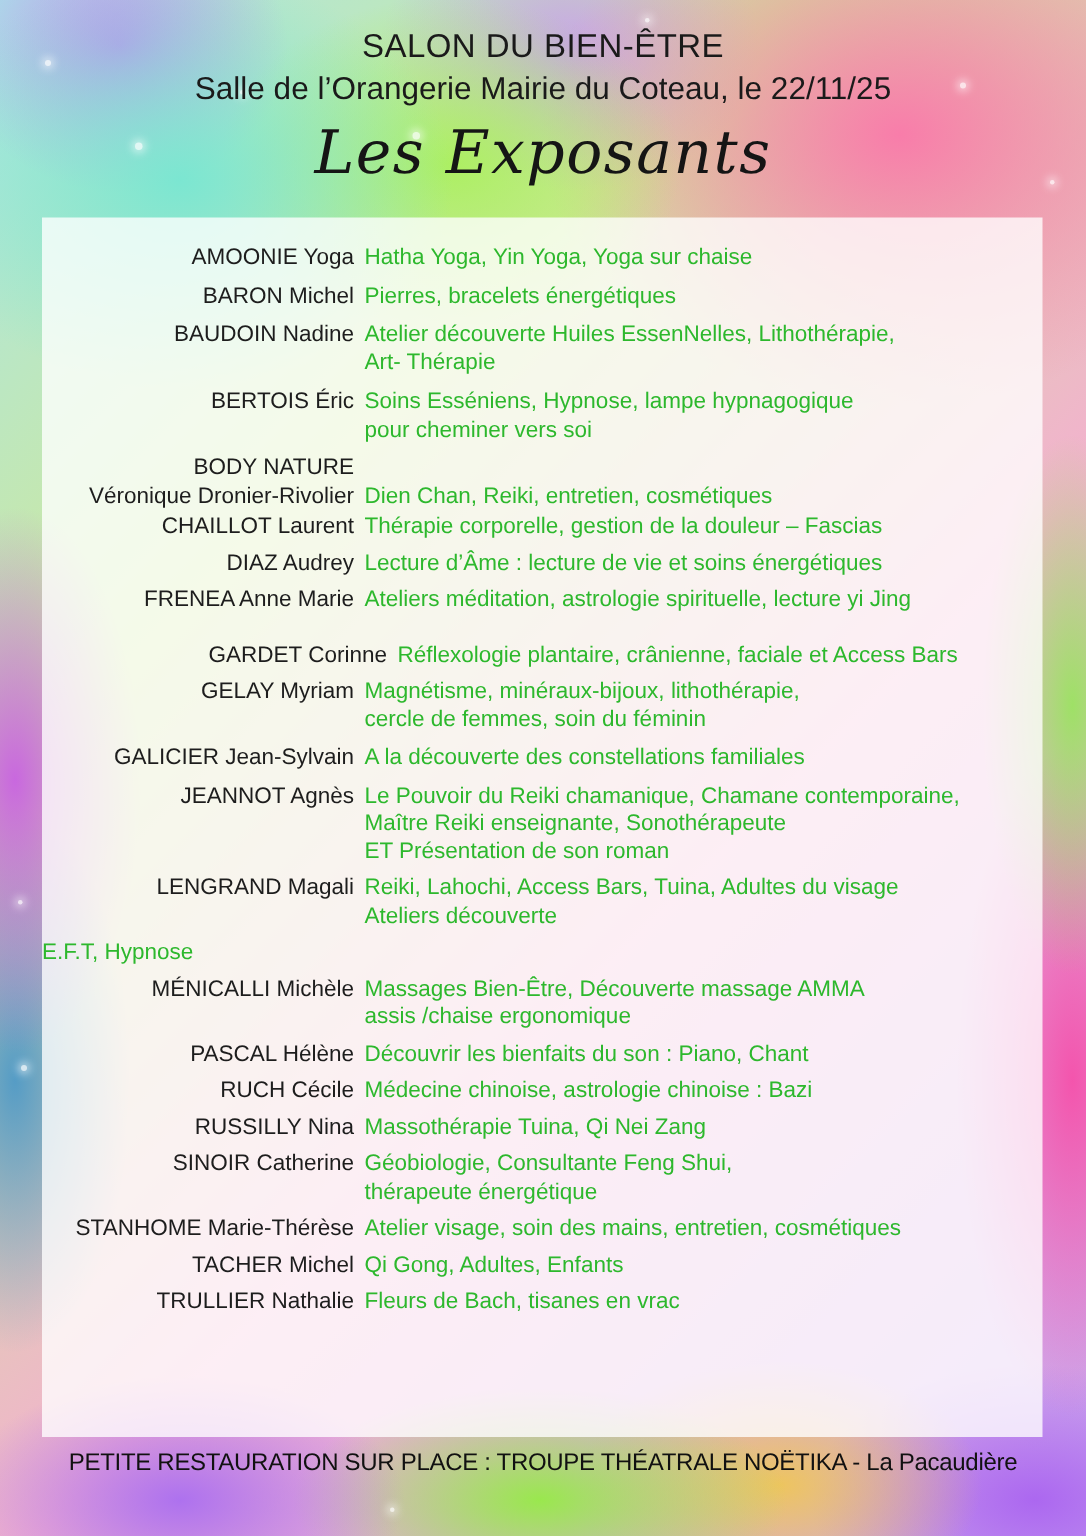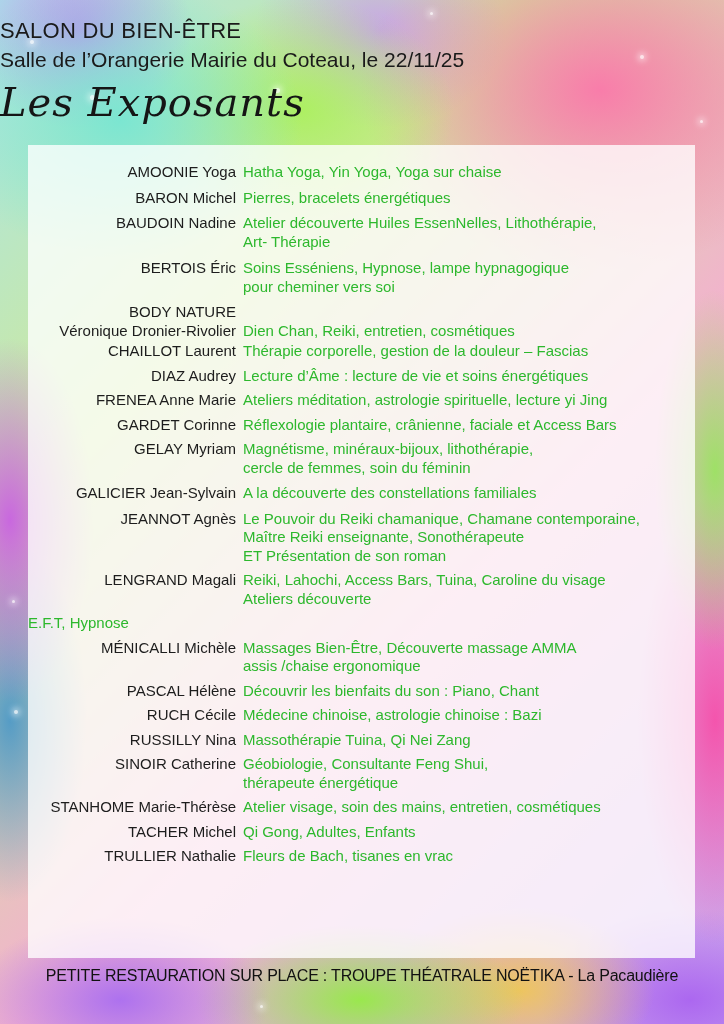--- a/index.html
+++ b/index.html
@@ -19,21 +19,21 @@
       radial-gradient(ellipse 200px 110px at 120px 1000px, rgba(170,110,240,0.95), rgba(170,110,240,0) 75%),
       radial-gradient(ellipse 220px 100px at 360px 1000px, rgba(150,235,70,0.95), rgba(150,235,70,0) 75%),
       radial-gradient(ellipse 180px 110px at 520px 990px, rgba(240,200,80,0.9), rgba(240,200,80,0) 75%),
       radial-gradient(ellipse 200px 120px at 690px 1000px, rgba(170,100,240,0.95), rgba(170,100,240,0) 75%),
       linear-gradient(135deg, #a9e6e8 0%, #cfe89a 30%, #f3b1cf 60%, #c7a4f0 100%);
   }
   .sparkle {
     position: absolute; border-radius: 50%; background: #fff; opacity: 0.75;
     box-shadow: 0 0 6px 2px rgba(255,255,255,0.8);
   }
-  .header { position: absolute; top: 18px; left: 0; width: 724px; color: #1a1a1a; }
+  .header { position: absolute; top: 18px; left: 0; width: 724px; text-align: center; color: #1a1a1a; }
   .header .title { font-size: 22px; letter-spacing: 0.3px; line-height: 26px; }
   .header .subtitle { font-size: 21px; line-height: 26px; margin-top: 3px; }
   .header .script {
     font-family: "DejaVu Serif", serif; font-style: italic; font-size: 40px;
     line-height: 46px; margin-top: 6px; color: #151515; letter-spacing: 1px;
   }
   .panel {
     position: absolute; left: 28px; top: 145px; width: 667px; height: 813px;
     background: rgba(255,255,255,0.78);
   }
@@ -97,42 +97,42 @@
         <div class="desc">Thérapie corporelle, gestion de la douleur – Fascias</div>
       </div>
       <div class="row" style="margin-top: 6px;">
         <div class="name">DIAZ Audrey</div>
         <div class="desc">Lecture d’Âme : lecture de vie et soins énergétiques</div>
       </div>
       <div class="row" style="margin-top: 6px;">
         <div class="name">FRENEA Anne Marie</div>
         <div class="desc">Ateliers méditation, astrologie spirituelle, lecture yi Jing</div>
       </div>
-      <div class="row" style="margin-top: 6px;">
+      <div class="row" style="margin-top: 18px; padding-left: 22px;">
         <div class="name">GARDET Corinne</div>
         <div class="desc">Réflexologie plantaire, crânienne, faciale et Access Bars</div>
       </div>
       <div class="row" style="margin-top: 6px;">
         <div class="name">GELAY Myriam</div>
         <div class="desc">Magnétisme, minéraux-bijoux, lithothérapie,
 cercle de femmes, soin du féminin</div>
       </div>
       <div class="row" style="margin-top: 7px;">
         <div class="name">GALICIER Jean-Sylvain</div>
         <div class="desc">A la découverte des constellations familiales</div>
       </div>
       <div class="row" style="margin-top: 7px;">
         <div class="name">JEANNOT Agnès</div>
         <div class="desc">Le Pouvoir du Reiki chamanique, Chamane contemporaine,
  Maître Reiki enseignante, Sonothérapeute
  ET Présentation de son roman</div>
       </div>
       <div class="row" style="margin-top: 6px;">
         <div class="name">LENGRAND Magali</div>
-        <div class="desc">Reiki, Lahochi, Access Bars, Tuina, Caroline du visage
+        <div class="desc">Reiki, Lahochi, Access Bars, Tuina, Adultes du visage
 Ateliers découverte</div>
       </div>
       <div class="row" style="margin-top: 6px;">
         <div class="desc">E.F.T, Hypnose</div>
       </div>
       <div class="row" style="margin-top: 6px;">
         <div class="name">MÉNICALLI Michèle</div>
         <div class="desc">Massages Bien-Être, Découverte massage AMMA
 assis /chaise ergonomique</div>
       </div>

